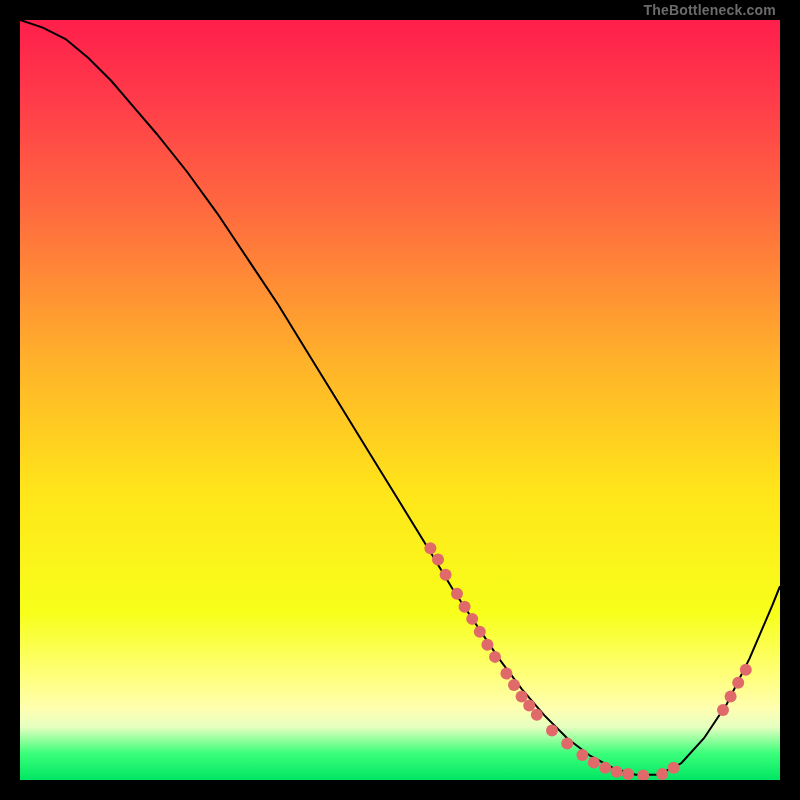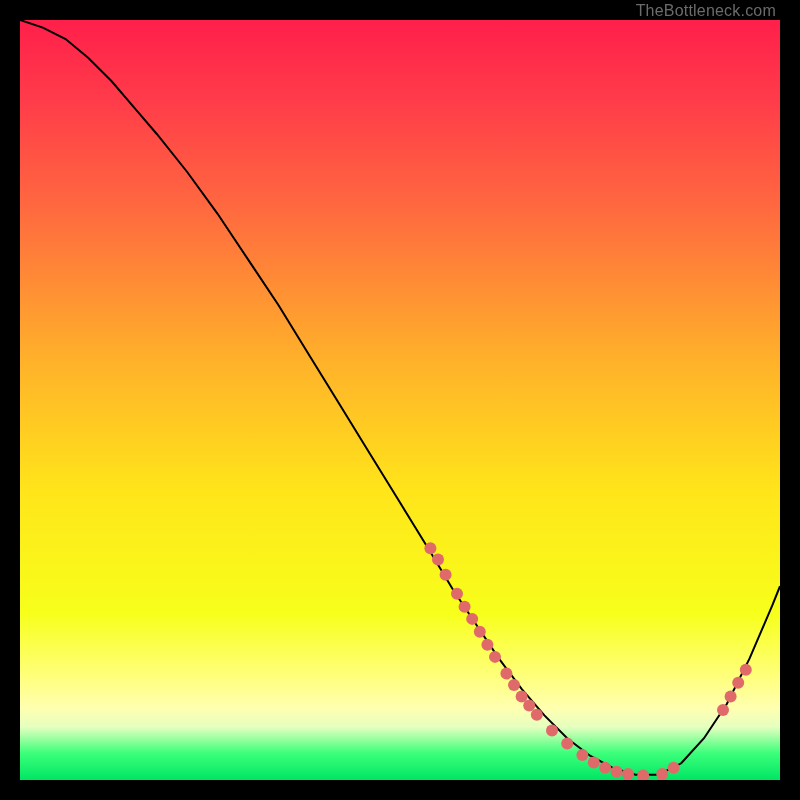--- a/index.html
+++ b/index.html
@@ -24,22 +24,22 @@
     left: 0;
     top: 0;
     width: 760px;
     height: 760px;
   }
   .watermark {
     position: absolute;
     top: 2px;
     right: 24px;
     color: #6b6b6b;
-    font-size: 16px;
-    font-weight: 400;
+    font-size: 14px;
+    font-weight: 700;
     letter-spacing: 0.2px;
   }
   svg { display: block; }
 </style>
 </head>
 <body>
 
 <div class="watermark">TheBottleneck.com</div>
 
 <div class="frame">

